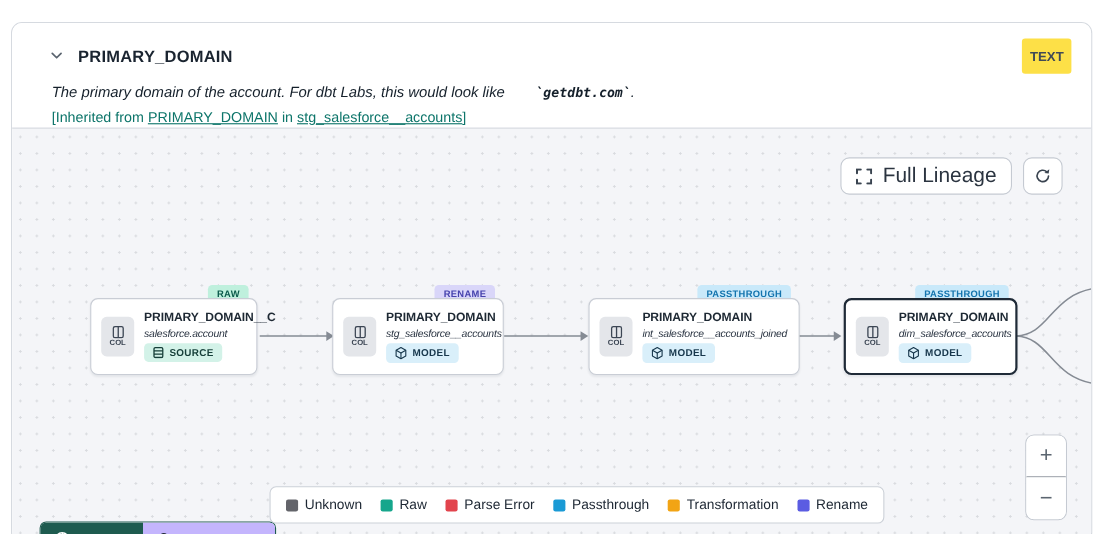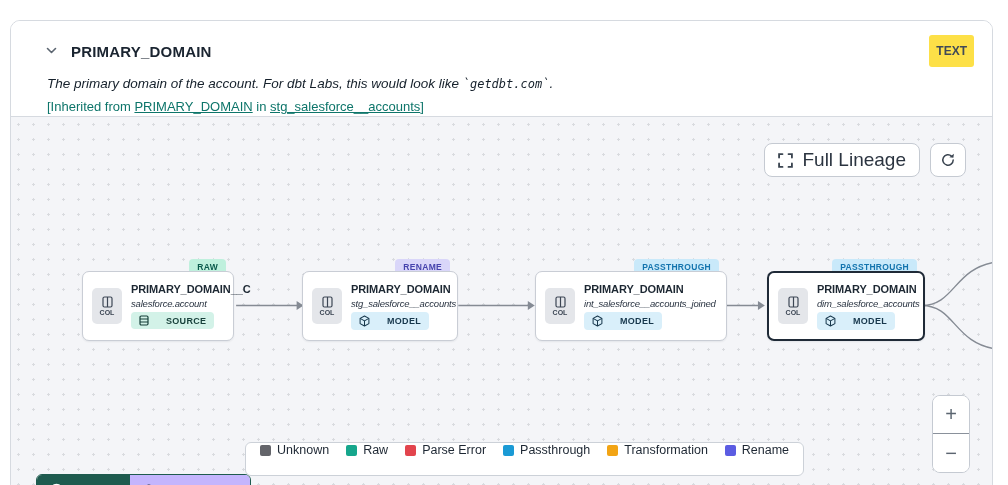--- a/index.html
+++ b/index.html
@@ -9,21 +9,21 @@
 
   
   .header { position:relative; height:95px; background:#fff; padding:14px 18px 0 18px; }
   .title-row { display:flex; align-items:center; }
   .collapse-btn { width:20px; height:20px; display:flex; align-items:center; justify-content:center;
                   margin:0 10px 0 12px; cursor:pointer; background:none; border:none; }
   .page-title { font-size:15px; font-weight:700; color:#1a2430; letter-spacing:.2px; }
   .type-badge { margin-left:auto; background:#fde047; color:#404a57; font-size:12px; font-weight:600;
                 padding:9px 7px; border-radius:3px; }
   .desc-line { margin:9px 0 0 18px; font-style:italic; font-size:13.5px; color:#15202b; }
-  .desc-line code { font-family:"DejaVu Sans Mono",monospace; font-weight:400; font-size:12px; }
+  .desc-line code { font-family:"DejaVu Sans Mono",monospace; font-weight:700; font-size:12px;margin-left:24px; }
   .inherit-line { margin:8px 0 0 18px; font-size:13px; color:#0d756a; }
   .inherit-line a { color:#0d756a; text-decoration:underline; cursor:pointer; }
 
   
   .canvas { position:absolute; left:0; right:0; top:95px; bottom:0; border-top:1px solid #d6dae0;
             background-color:#f4f5f8;
             background-image:radial-gradient(circle, #d9dbdf 1px, transparent 1.2px);
             background-size:15px 15px; overflow:hidden; }
   svg.edges { position:absolute; inset:0; width:100%; height:100%; }
 
@@ -45,21 +45,21 @@
   .node-body { position:relative; z-index:1; height:70px; background:#fff; border:1px solid #c9cdd5;
                border-radius:7px; box-shadow:0 1px 2px rgba(20,30,40,.07);
                display:flex; align-items:center; gap:9px; padding:8px 9px; }
   .node.selected .node-body { border:2px solid #1f2a37; }
   .col-chip { flex:0 0 auto; width:30px; height:36px; background:#e4e6ea; border-radius:5px;
               display:flex; flex-direction:column; align-items:center; justify-content:center; gap:1px;
               font-size:7px; font-weight:700; color:#3c4654; }
   .node-text { display:flex; flex-direction:column; gap:3px; white-space:nowrap; }
   .node-title { font-size:11px; font-weight:700; color:#1d2833; letter-spacing:-.1px; }
   .node-sub { font-size:9.5px; color:#2a3442; letter-spacing:-.2px;font-style:italic; }
-  .type-chip { display:inline-flex; align-items:center; gap:17px; width:fit-content;
+  .type-chip { display:inline-flex; align-items:center; gap:5px; width:fit-content;
                font-size:9px; font-weight:700; letter-spacing:.3px; padding:3px 8px; border-radius:4px;text-align:right; }
   .chip-source { background:#d3f2e8; color:#163f39; }
   .chip-model { background:#d9effa; color:#17374c; }
   .n1 { left:71px;  width:152px; }
   .n2 { left:291px; width:156px; }
   .n3 { left:524px; width:192px; }
   .n4 { left:756px; width:158px; }
 
   
   .zoom-group { position:absolute; right:22px; top:278px; width:38px; border:1px solid #c5cad2;
@@ -69,21 +69,21 @@
   .zoom-btn:first-child { border-bottom:1px solid #8a919b; }
 
   
   .lens-group { position:absolute; left:25px; top:326px; height:32px; display:flex; border-radius:6px;
                 overflow:hidden; border:1px solid #1e5b4f; background:#fff;margin-top:31px; }
   .lens-btn { display:flex; align-items:center; gap:7px; background:#1e5b4f; color:#fff; border:none;
               padding:0 12px; font-size:13.5px; font-weight:600; cursor:pointer; }
   .evolution-btn { display:flex; align-items:center; gap:8px; background:#c4b5fd; border:none;
                    padding:0 12px; font-size:13.5px; color:#1d2733; cursor:pointer; }
 
-  .legend { position:absolute; left:234px; top:325px; height:34px; display:flex; align-items:flex-start;
+  .legend { position:absolute; left:234px; top:325px; height:34px; display:flex; align-items:center;
             gap:17px; background:#fff; border:1px solid #ccd1d8; border-radius:6px; padding:0 14px; }
   .legend-item { display:flex; align-items:center; gap:6px; font-size:12.5px; color:#1d2733; }
   .legend-swatch { width:11px; height:11px; border-radius:2px; }
 </style>
 </head>
 <body>
 
 <div class="card">
 
   <div class="header">

